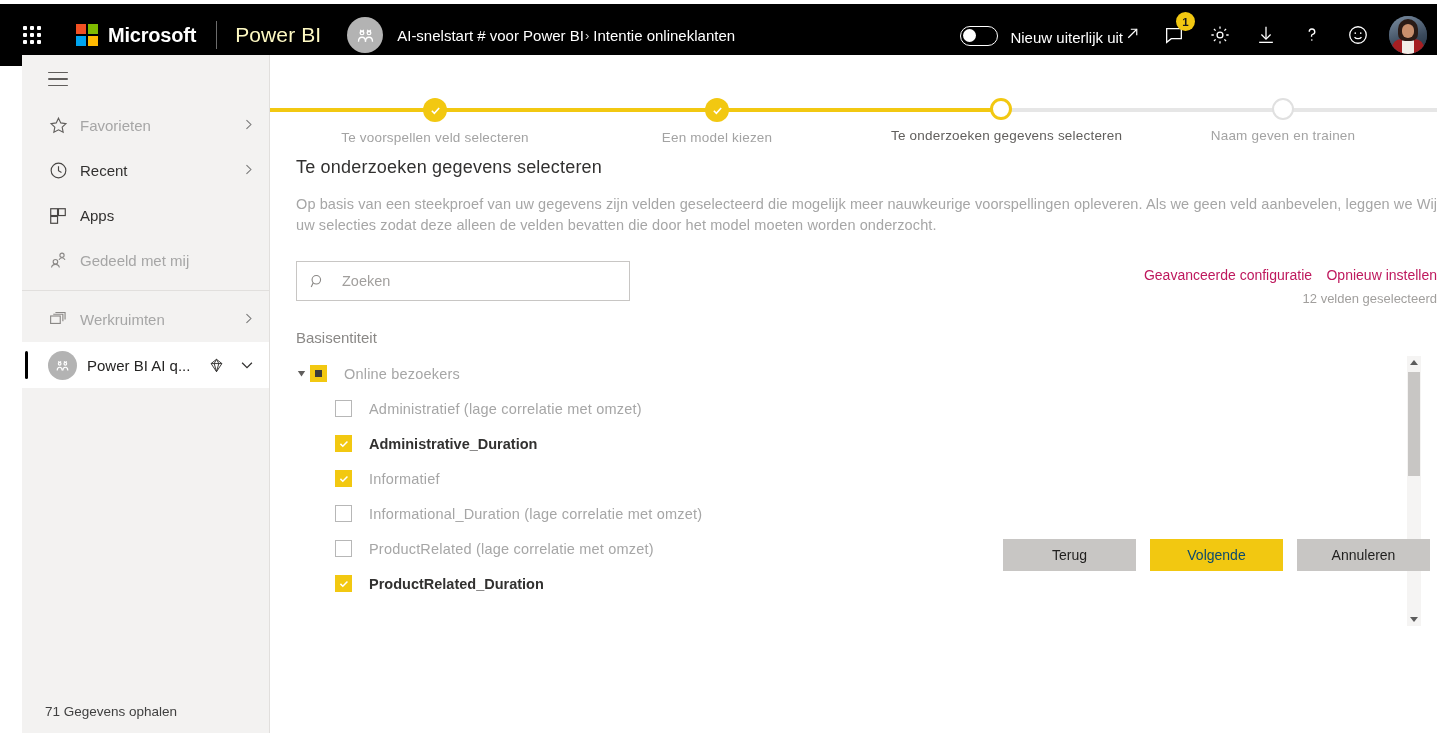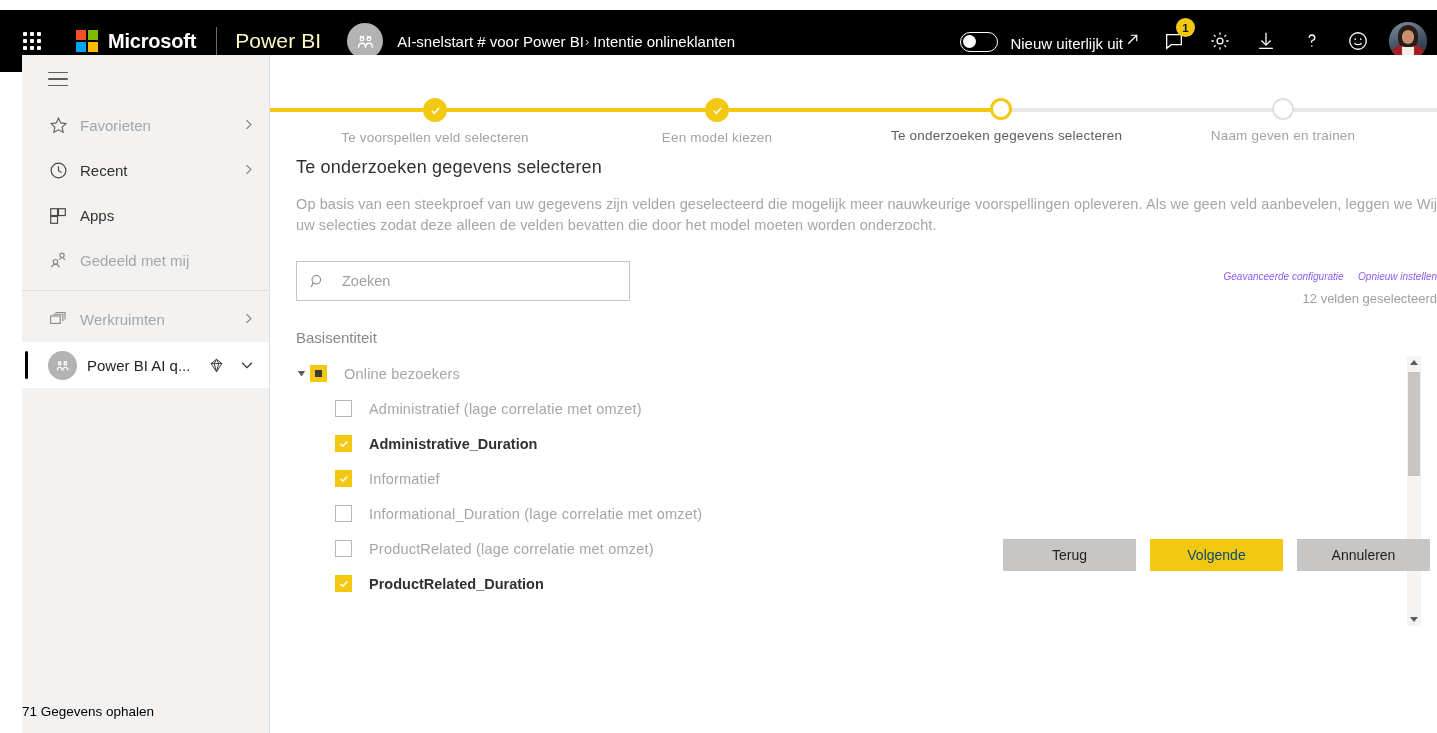--- a/index.html
+++ b/index.html
@@ -12,21 +12,21 @@
   }
   #app {
     position: relative;
     width: 1437px; height: 733px;
     background: #ffffff;
     overflow: hidden;
   }
 
   
   .topbar {
-    position: absolute; left: 0; top: 10px;
+    position: absolute; left: 0; top: 4px;
     width: 1437px; height: 62px;
     background: #000000;
     display: flex; align-items: center;
     color: #ffffff;
   }
   .waffle {
     width: 44px; margin-left: 10px;
     display: flex; align-items: center; justify-content: center;
     cursor: pointer;
   }
@@ -141,22 +141,22 @@
     width: 29px; height: 29px; border-radius: 50%; background: #b3b3b3;
     display: flex; align-items: center; justify-content: center; flex: none;
     margin-left: 6px;
   }
   .ws-name { font-size: 15px; color: #252423; margin-left: 10px; white-space: nowrap; }
   .ws-diamond { margin-left: auto; color: #323130; display: flex; align-items: center; }
   .ws-chev { margin-left: 14px; color: #323130; display: flex; align-items: center; }
 
   .leftnav-footer {
     position: absolute; bottom: 0; left: 0; right: 0;
-    height: 44px; display: flex; align-items: center; 
-    font-size: 13.5px; color: #000000;
+    height: 44px; display: flex; align-items: center; padding-left: 23px;
+    font-size: 13.5px; color: #404040;
   }
 
   
   .main {
     position: absolute; left: 270px; top: 55px;
     width: 1167px; height: 533px;
     background: #ffffff;
   }
 
   
@@ -198,21 +198,21 @@
     border: none; outline: none; margin-left: 14px; font-size: 14.5px;
     color: #3b82f6; background: transparent; width: 260px;
     font-family: "Liberation Sans", sans-serif;
   }
   .search-box input::placeholder { color: #a19f9d; }
 
   .right-links {
     position: absolute; right: 0; top: 5px; text-align: right;
   }
   .right-links a {
-    font-size: 10px; color: #8b5cf6; text-decoration: none; margin-left: 10px; cursor: pointer; font-style: italic;
+    font-size: 14px; color: #be185d; text-decoration: none; margin-left: 10px; cursor: pointer;
   }
   .right-links .count { margin-top: 7px; font-size: 13px; color: #a19f9d; }
 
   .entity-label { margin-top: 28px; font-size: 15px; color: #8a8886; }
 
   .tree { margin-top: 10px; position: relative; }
   .tree-row { display: flex; align-items: center; height: 35px; }
   .tree-row.child { padding-left: 39px; }
   .caret { width: 14px; display: flex; align-items: center; color: #605e5c; }
   .cbox {

